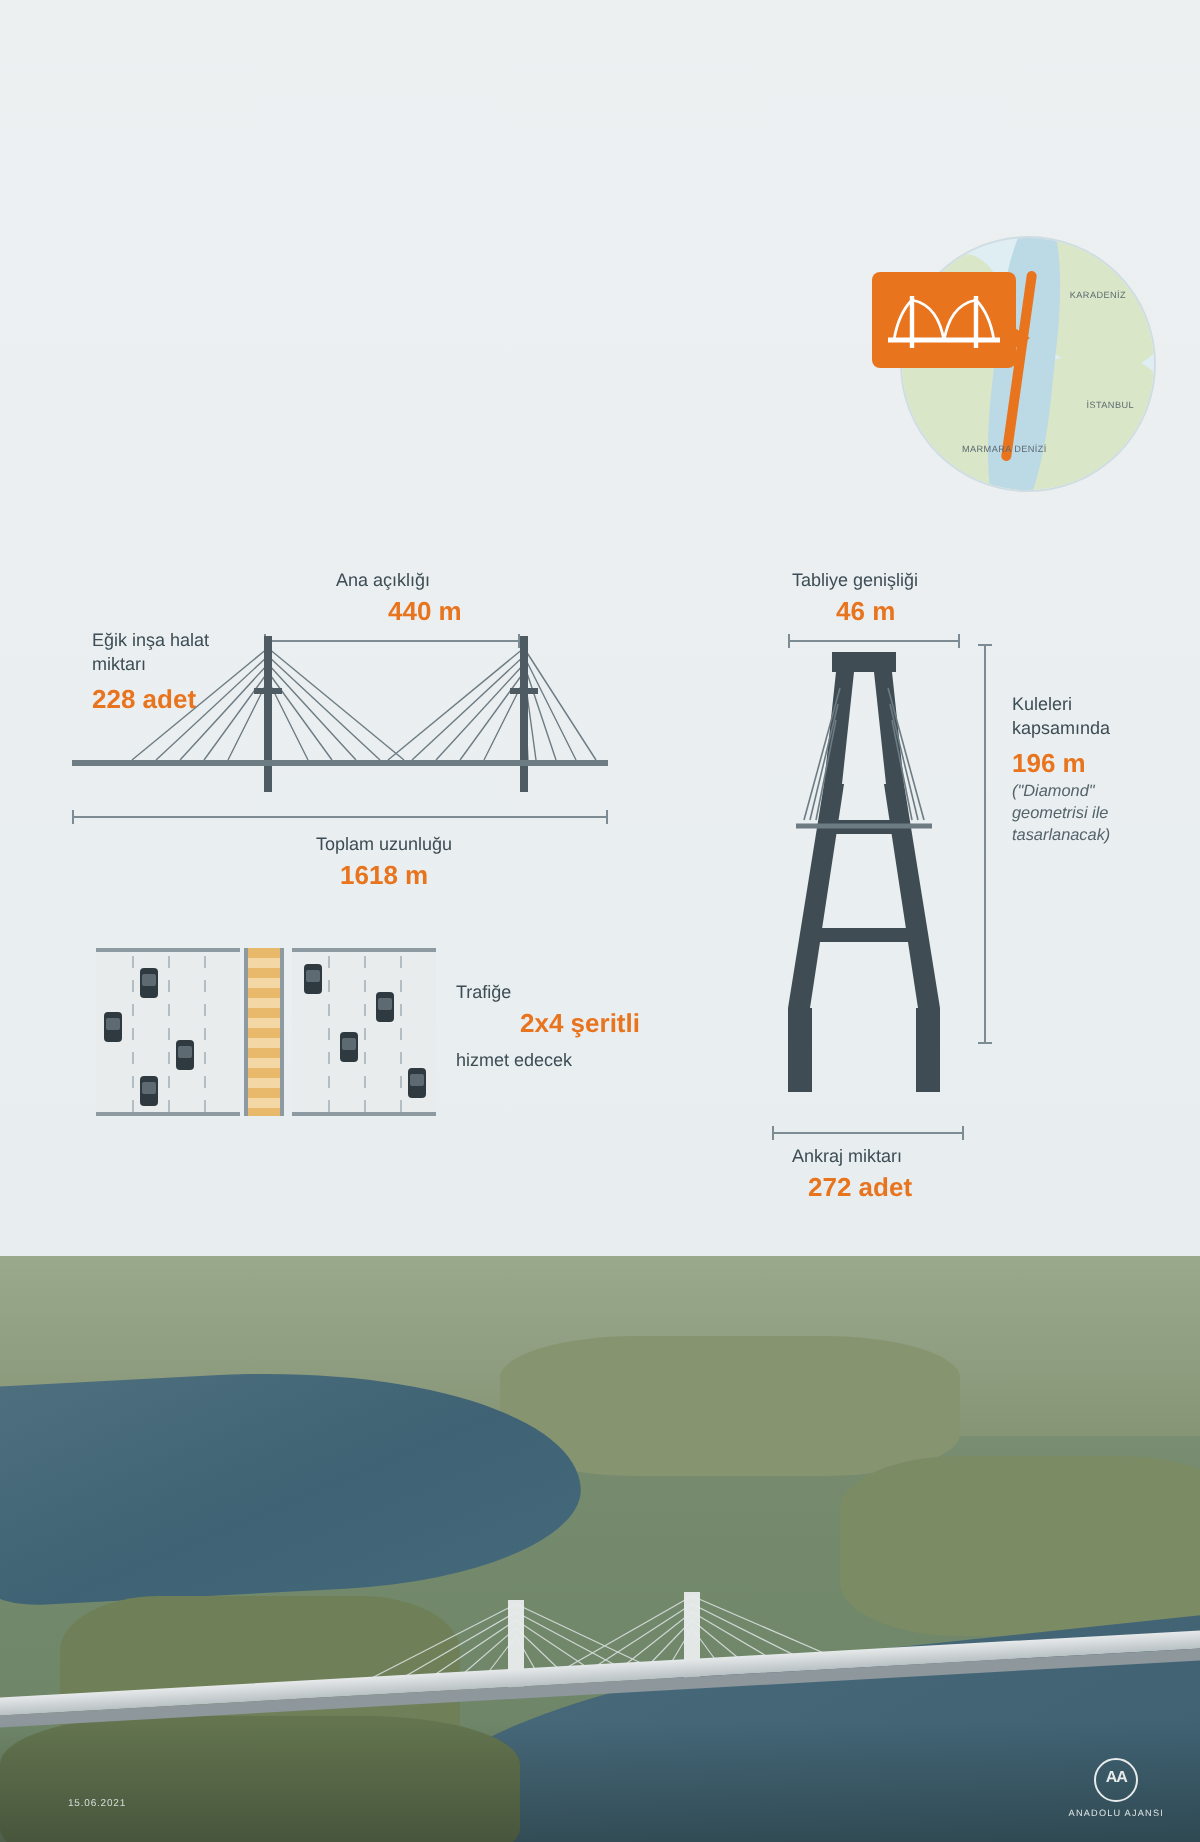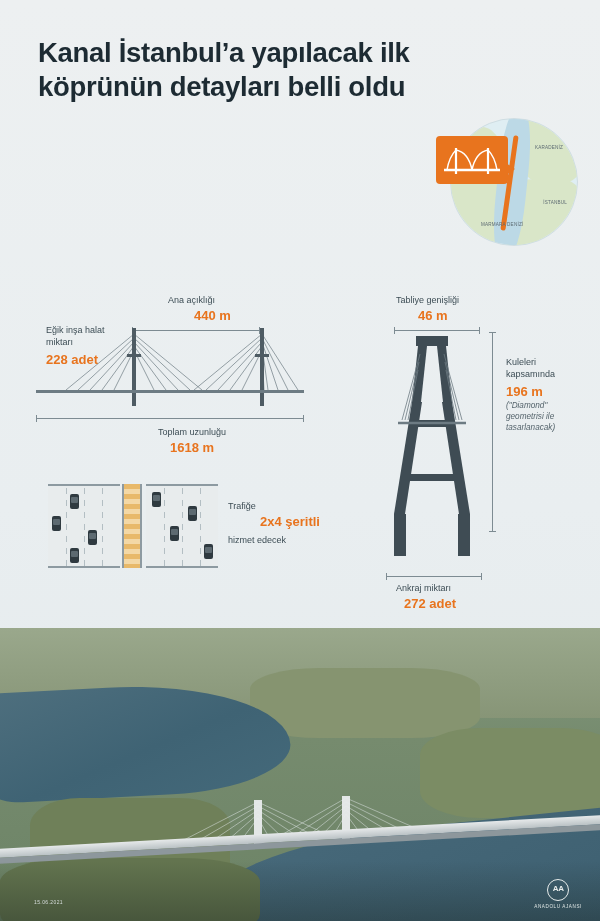--- a/index.html
+++ b/index.html
@@ -100,21 +100,21 @@
     content: "";
     position: absolute;
     right: -7px; bottom: 9px;
     border-left: 9px solid #e8741e;
     border-top: 6px solid transparent;
     border-bottom: 6px solid transparent;
   }
   .callout svg { position: absolute; left: 6px; top: 8px; }
 
   
-  .diagram { position: absolute; left: 0; top: 286px; width: 600px; height: 340px; padding-left: 16px; }
+  .diagram { position: absolute; left: 0; top: 276px; width: 600px; height: 340px; padding-left: 16px; }
 
   .lbl { position: absolute; font-size: 9px; color: #3d4d55; line-height: 1.35; }
   .val { font-size: 13px; font-weight: bold; color: #e8741e; line-height: 1.3; }
   .note { font-size: 8.2px; color: #55646c; font-style: italic; line-height: 1.35; }
 
   
   .elev { position: absolute; left: 36px; top: 42px; width: 268px; height: 80px; }
   .deck-line {
     position: absolute; left: 0; top: 62px; width: 268px; height: 2.5px; background: #6d7b83;
   }
@@ -225,21 +225,20 @@
     font-size: 8px; font-weight: bold; color: #e7eceb; letter-spacing: -0.5px;
   }
   .logo .txt { font-size: 4.6px; color: #dfe6e5; letter-spacing: .6px; }
 </style>
 </head>
 <body>
 
 <div class="page">
 
   <div class="header">
-    <h1 class="title">Kanal İstanbul’a yapılacak ilk köprünün detayları belli oldu</h1>
   </div>
 
   <div class="locator">
     <div class="globe">
       <div class="land l1"></div>
       <div class="land l2"></div>
       <div class="land l3"></div>
       <div class="sea"></div>
       <div class="canal-line"></div>
       <div class="maplabel ml1">KARADENİZ</div>

